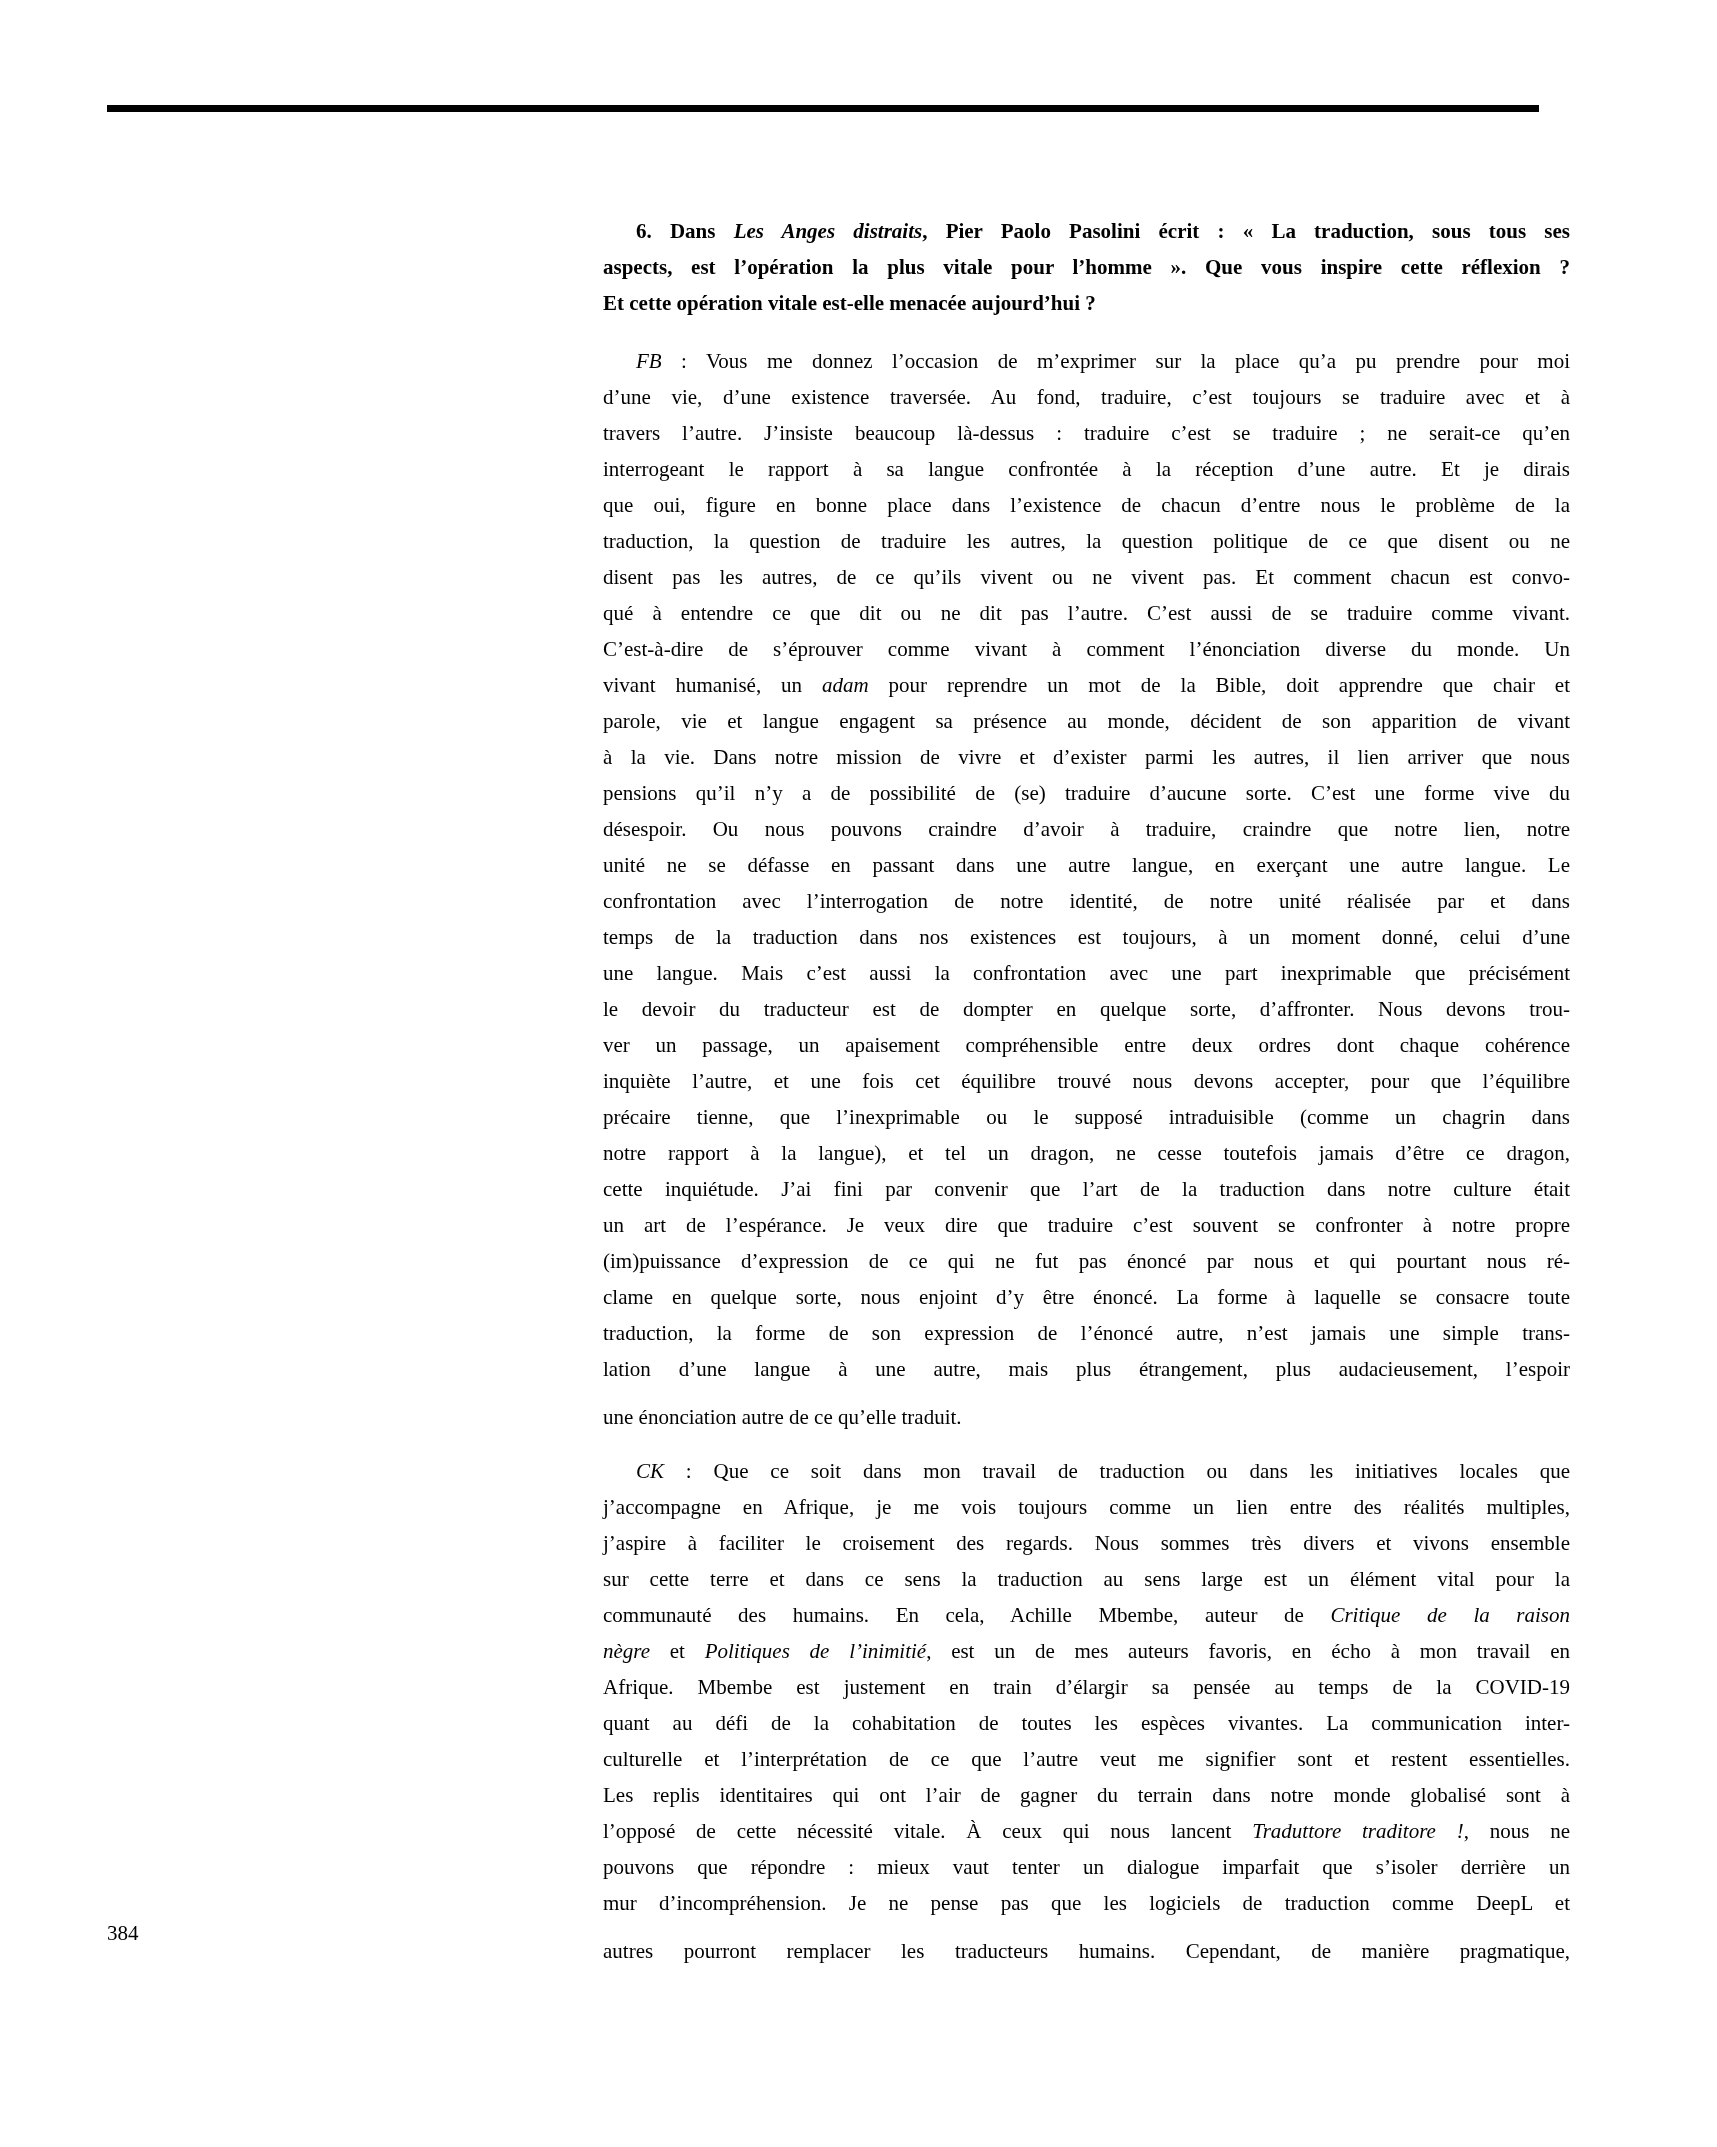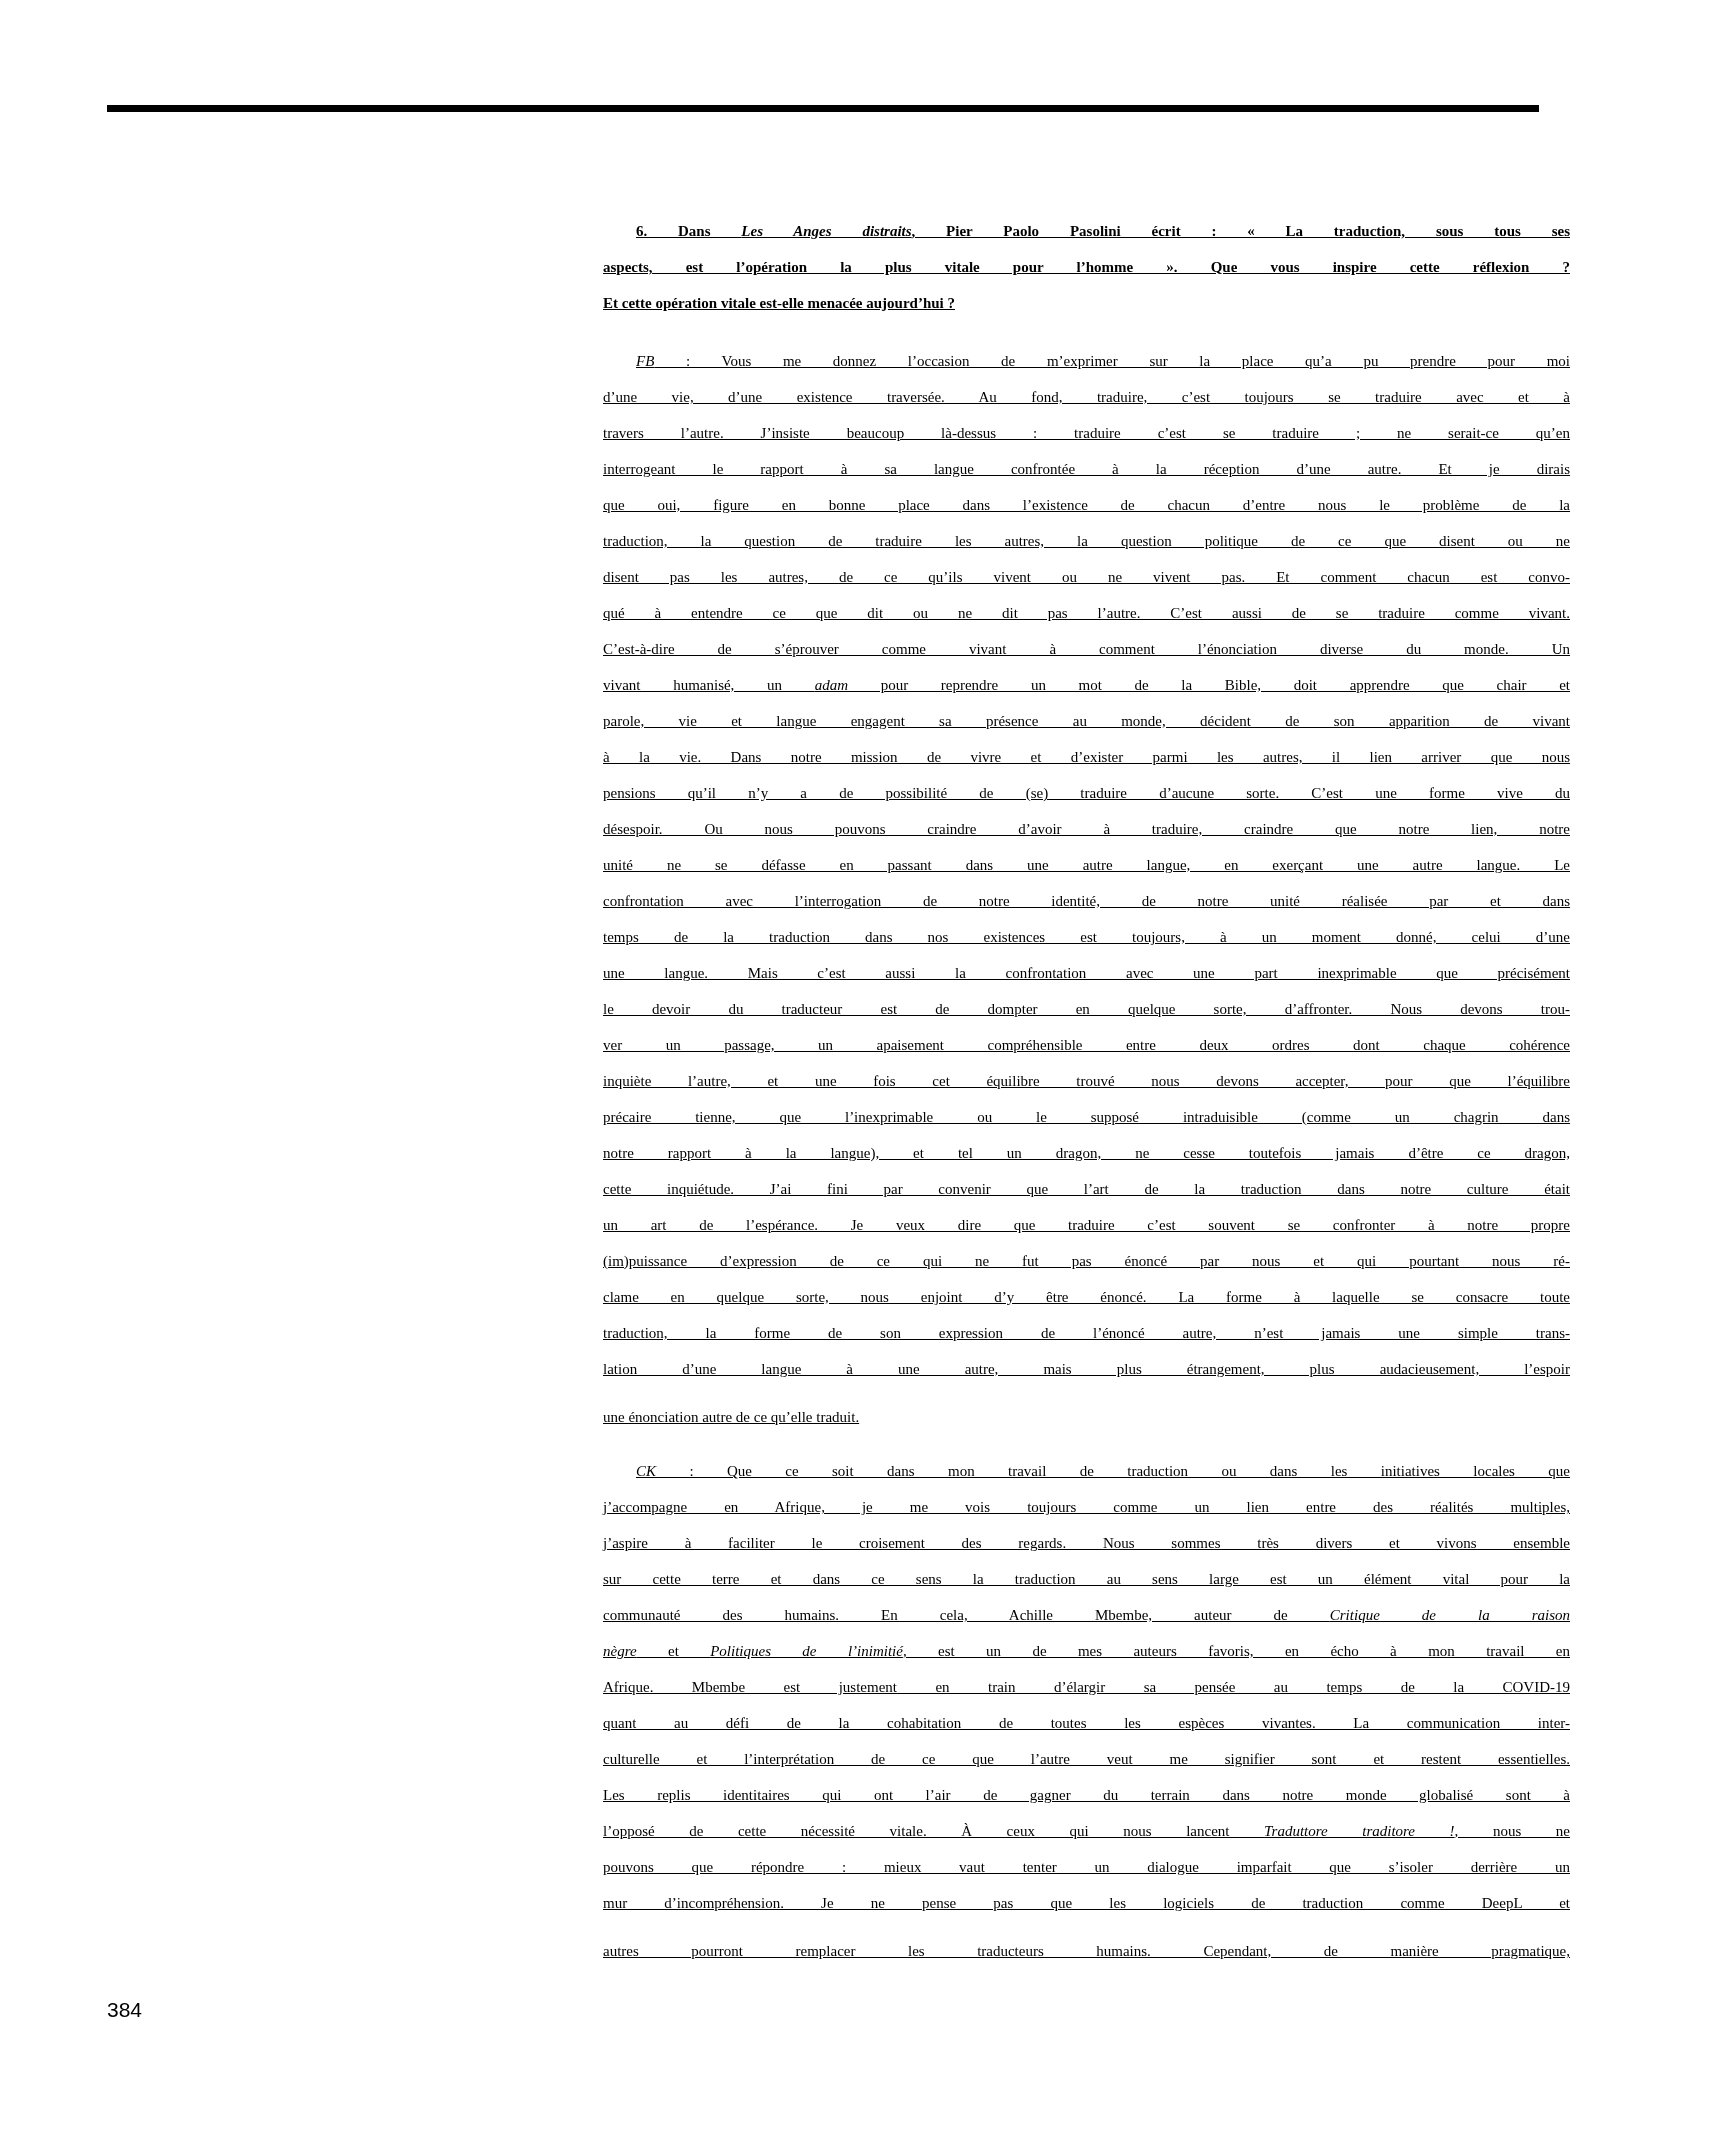--- a/index.html
+++ b/index.html
@@ -18,43 +18,42 @@
     top: 105px;
     width: 1432px;
     height: 7.3px;
     background: #000000;
   }
   .column {
     position: absolute;
     left: 603px;
     top: 213px;
     width: 967px;
-    font-size: 15px;
-    text-decoration: underline;
+    font-size: 21px;
   }
   .line {
     line-height: 36px;
     text-align: justify;
     text-align-last: justify;
     white-space: normal;
   }
   .para .line:last-child { text-align-last: left; margin-top: 12px; }
   .para.justify-last .line:last-child { text-align-last: justify; }
   .para .line:first-child,
   .question .line:first-child { text-indent: 33px; }
   .question { font-weight: bold; }
   .question .line:last-child { text-align-last: left; }
   .it { font-style: italic; }
   .answer-fb { margin-top: 22px; }
   .answer-ck { margin-top: 18.3px; }
   .page-number {
     position: absolute;
     left: 107px;
-    top: 1997px;
-    font-family: Liberation Sans, sans-serif;
+    top: 1921px;
+    font-family: Liberation Serif, serif;
     font-size: 21px;
     line-height: 25.6px;
     color: #000000;
   }
 </style>
 </head>
 <body>
 
 <div class="page">
 

